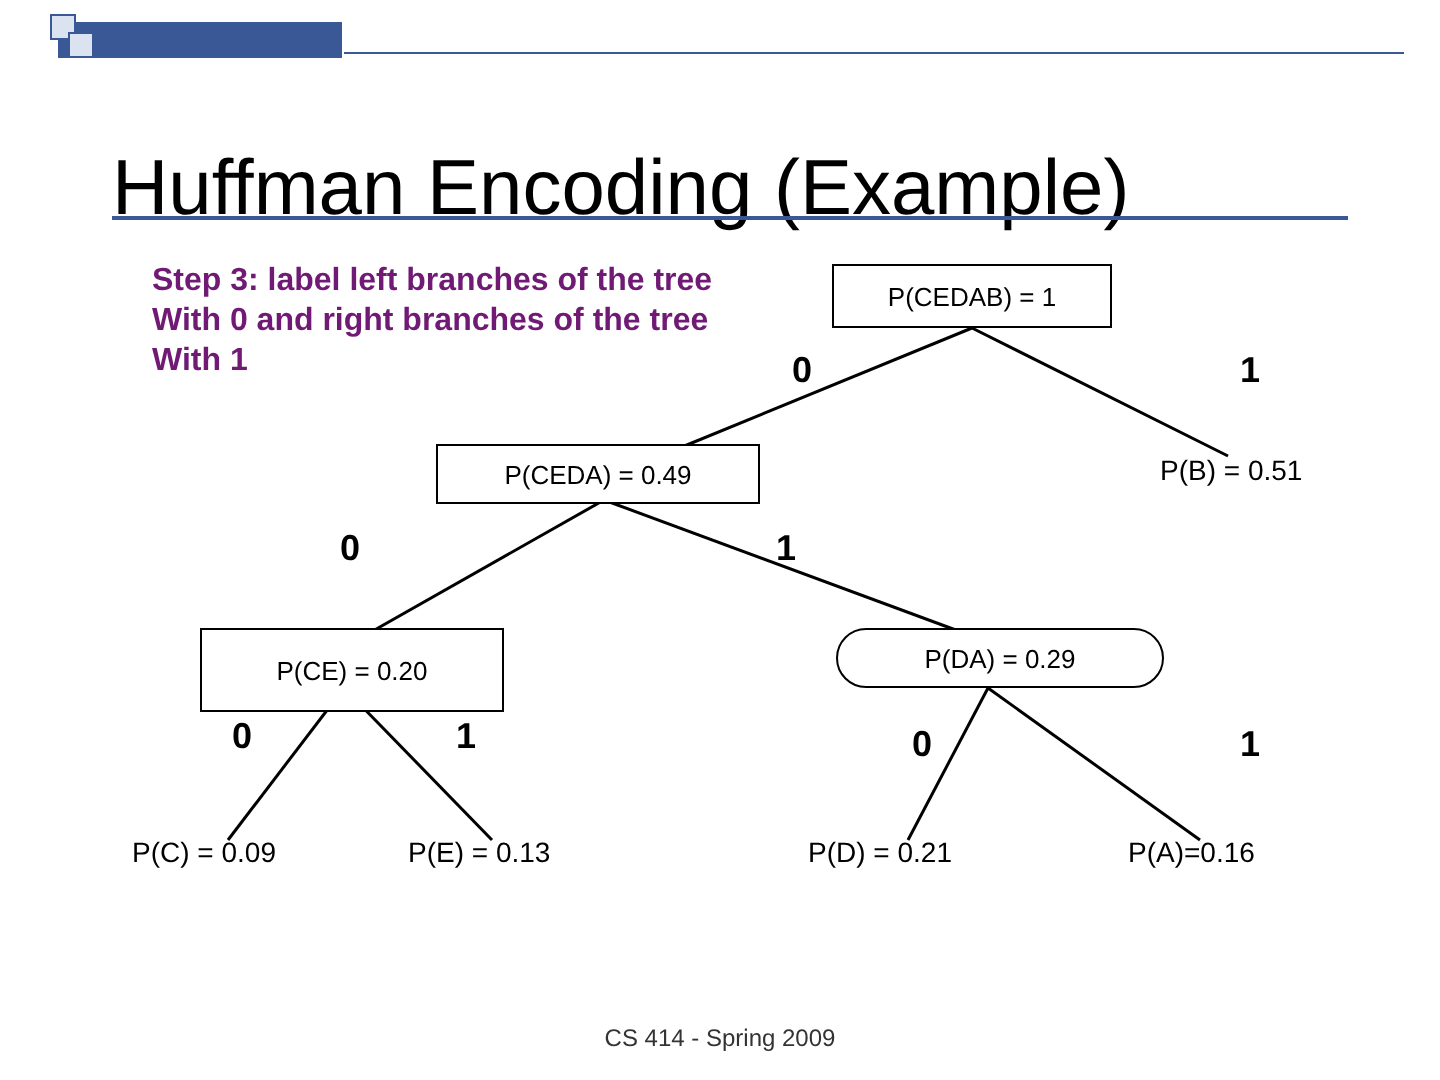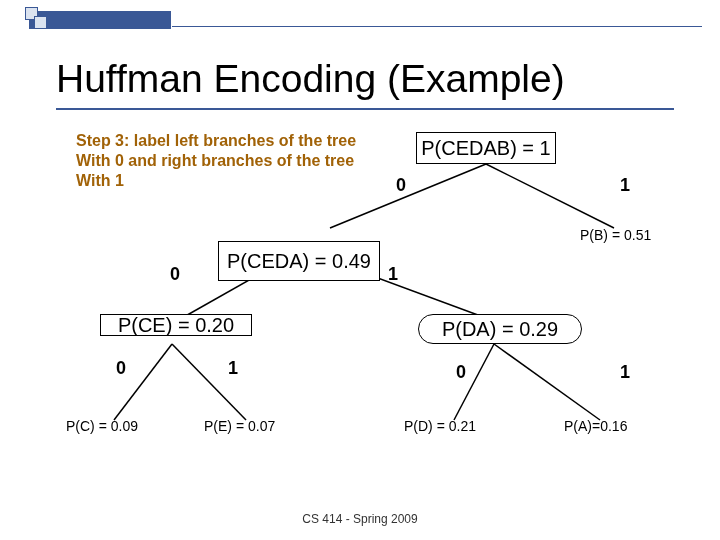--- a/index.html
+++ b/index.html
@@ -42,46 +42,46 @@
     position: absolute;
     left: 172px;
     top: 26px;
     width: 530px;
     height: 0;
     border-top: 1.5px solid #3a5896;
   }
   .title {
     position: absolute;
     left: 56px;
-    top: 57px;
+    top: 73px;
     font-size: 39px;
     color: #000;
   }
   .title-rule {
     position: absolute;
     left: 56px;
     top: 108px;
     width: 618px;
     height: 0;
     border-top: 2px solid #3a5896;
   }
   .step-text {
     position: absolute;
     left: 76px;
     top: 131px;
     font-size: 16px;
     font-weight: bold;
     line-height: 1.25;
-    color: #a16207;
+    color: #701a75;
   }
   .node {
     position: absolute;
     border: 1.5px solid #000;
     background: #fff;
-    font-size: 20px;
+    font-size: 13px;
     text-align: center;
     display: flex;
     align-items: center;
     justify-content: center;
     color: #000;
   }
   .edge-label {
     position: absolute;
     font-size: 18px;
     font-weight: bold;
@@ -134,34 +134,34 @@
   <line x1="172" y1="344" x2="246" y2="420" stroke="#000" stroke-width="1.5"></line>
 
   <line x1="494" y1="344" x2="454" y2="420" stroke="#000" stroke-width="1.5"></line>
   <line x1="494" y1="344" x2="600" y2="420" stroke="#000" stroke-width="1.5"></line>
 </svg>
 
 <div class="node" style="left:416px; top:132px; width:140px; height:32px;">P(CEDAB) = 1</div>
 <div class="edge-label" style="left:396px; top:175px;">0</div>
 <div class="edge-label" style="left:620px; top:175px;">1</div>
 
-<div class="node" style="left:218px; top:222px; width:162px; height:40px;margin-top:19px;">P(CEDA) = 0.49</div>
+<div class="node" style="left:218px; top:222px; width:162px; height:30px;">P(CEDA) = 0.49</div>
 
 <div class="leaf" style="left:580px; top:227px;">P(B) = 0.51</div>
 
 <div class="edge-label" style="left:170px; top:264px;">0</div>
 <div class="edge-label" style="left:388px; top:264px;">1</div>
 
-<div class="node" style="left:100px; top:314px; width:152px; height:22px;">P(CE) = 0.20</div>
+<div class="node" style="left:100px; top:314px; width:152px; height:42px;">P(CE) = 0.20</div>
 
 <div class="node" style="left:418px; top:314px; width:164px; height:30px;border-radius:15px;">P(DA) = 0.29</div>
 
 <div class="edge-label" style="left:116px; top:358px;">0</div>
 <div class="edge-label" style="left:228px; top:358px;">1</div>
 <div class="edge-label" style="left:456px; top:362px;">0</div>
 <div class="edge-label" style="left:620px; top:362px;">1</div>
 
 <div class="leaf" style="left:66px;  top:418px;text-align:center;">P(C) = 0.09</div>
-<div class="leaf" style="left:204px; top:418px;">P(E) = 0.07</div>
+<div class="leaf" style="left:204px; top:418px;">P(E) = 0.13</div>
 <div class="leaf" style="left:404px; top:418px;">P(D) = 0.21</div>
 <div class="leaf" style="left:564px; top:418px;">P(A)=0.16</div>
 
 <div class="footer">CS 414 - Spring 2009</div>
 
 </body></html>

